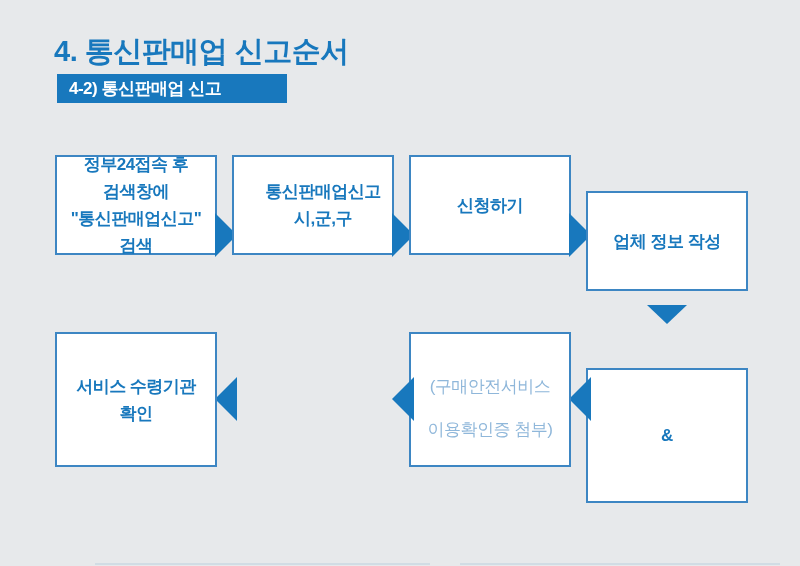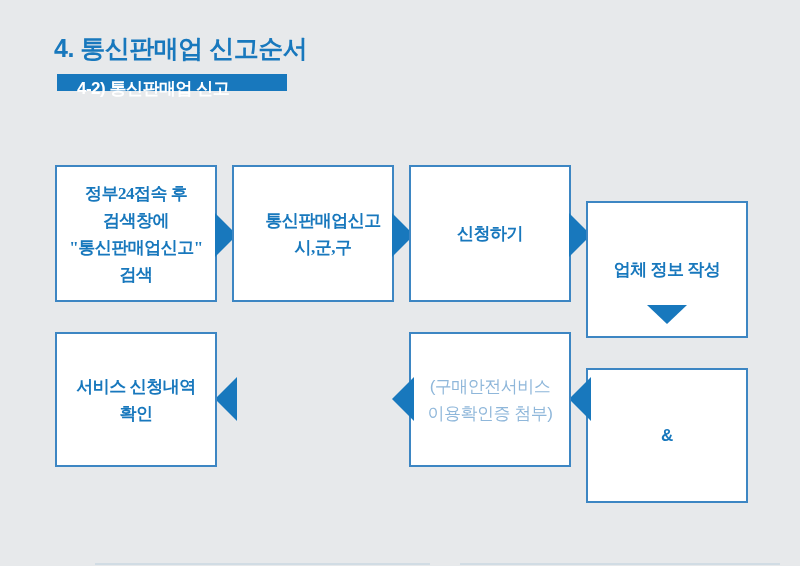--- a/index.html
+++ b/index.html
@@ -12,45 +12,45 @@
   }
   html,body{margin:0;padding:0;}
   body{
     width:800px;height:566px;position:relative;overflow:hidden;
     background:var(--bg);
     font-family:"Liberation Sans","DejaVu Sans",sans-serif;
   }
   .stage{position:absolute;inset:0;}
   .page-title{
     position:absolute;left:54px;top:32px;
-    font-size:25px;font-weight:700;color:var(--accent);
+    font-size:29px;font-weight:700;color:var(--accent);
     letter-spacing:-0.5px;
   }
   .badge{
-    position:absolute;left:57px;top:74px;width:230px;height:17px;
+    position:absolute;left:57px;top:74px;width:230px;height:29px;
     background:var(--accent);color:var(--badge-text);
     font-size:17px;font-weight:700;line-height:29px;
-    padding-left:20px;box-sizing:border-box;letter-spacing:-0.5px;
+    padding-left:12px;box-sizing:border-box;letter-spacing:-0.5px;
   }
   .box{
     position:absolute;width:162px;background:var(--box-bg);
     border:2px solid var(--box-border);box-sizing:border-box;
     display:flex;flex-direction:column;justify-content:center;align-items:center;
     text-align:center;
   }
-  .row1{top:165px;height:137px;font-family:Liberation Serif, serif;}
+  .row1{top:155px;height:100px;}
   .row2{top:332px;height:135px;}
   .col1{left:55px;} .col2{left:232px;padding-left:20px;} .col3{left:409px;text-align:right;} .col4{left:586px;margin-top:36px;}
   .box .line{
     font-size:17px;font-weight:700;color:var(--accent);
     line-height:27px;letter-spacing:-0.5px;white-space:nowrap;
   }
   .box .subline{
     font-size:17px;font-weight:400;color:var(--light-text);
-    line-height:27px;letter-spacing:-0.5px;white-space:nowrap;
+    line-height:27px;letter-spacing:-0.5px;white-space:nowrap;margin-top:16px;
   }
   .arrow{position:absolute;width:0;height:0;}
   .arrow-right{
     border-top:22px solid transparent;border-bottom:22px solid transparent;
     border-left:22px solid var(--accent);
     top:213px;
   }
   .arrow-left{
     border-top:22px solid transparent;border-bottom:22px solid transparent;
     border-right:22px solid var(--accent);
@@ -116,20 +116,20 @@
     <div class="subline">(구매안전서비스</div>
     <div class="subline">이용확인증 첨부)</div>
   </div>
 
   <div class="arrow arrow-left al2"></div>
 
 
   <div class="arrow arrow-left al3"></div>
 
   <div class="box row2 col1">
-    <div class="line">서비스 신청내역</div>
+    <div class="line">서비스 수령기관</div>
     <div class="line">확인</div>
   </div>
 
   <div class="cutoff cut1"></div>
   <div class="cutoff cut2"></div>
 
 </div>
 
 </body></html>

